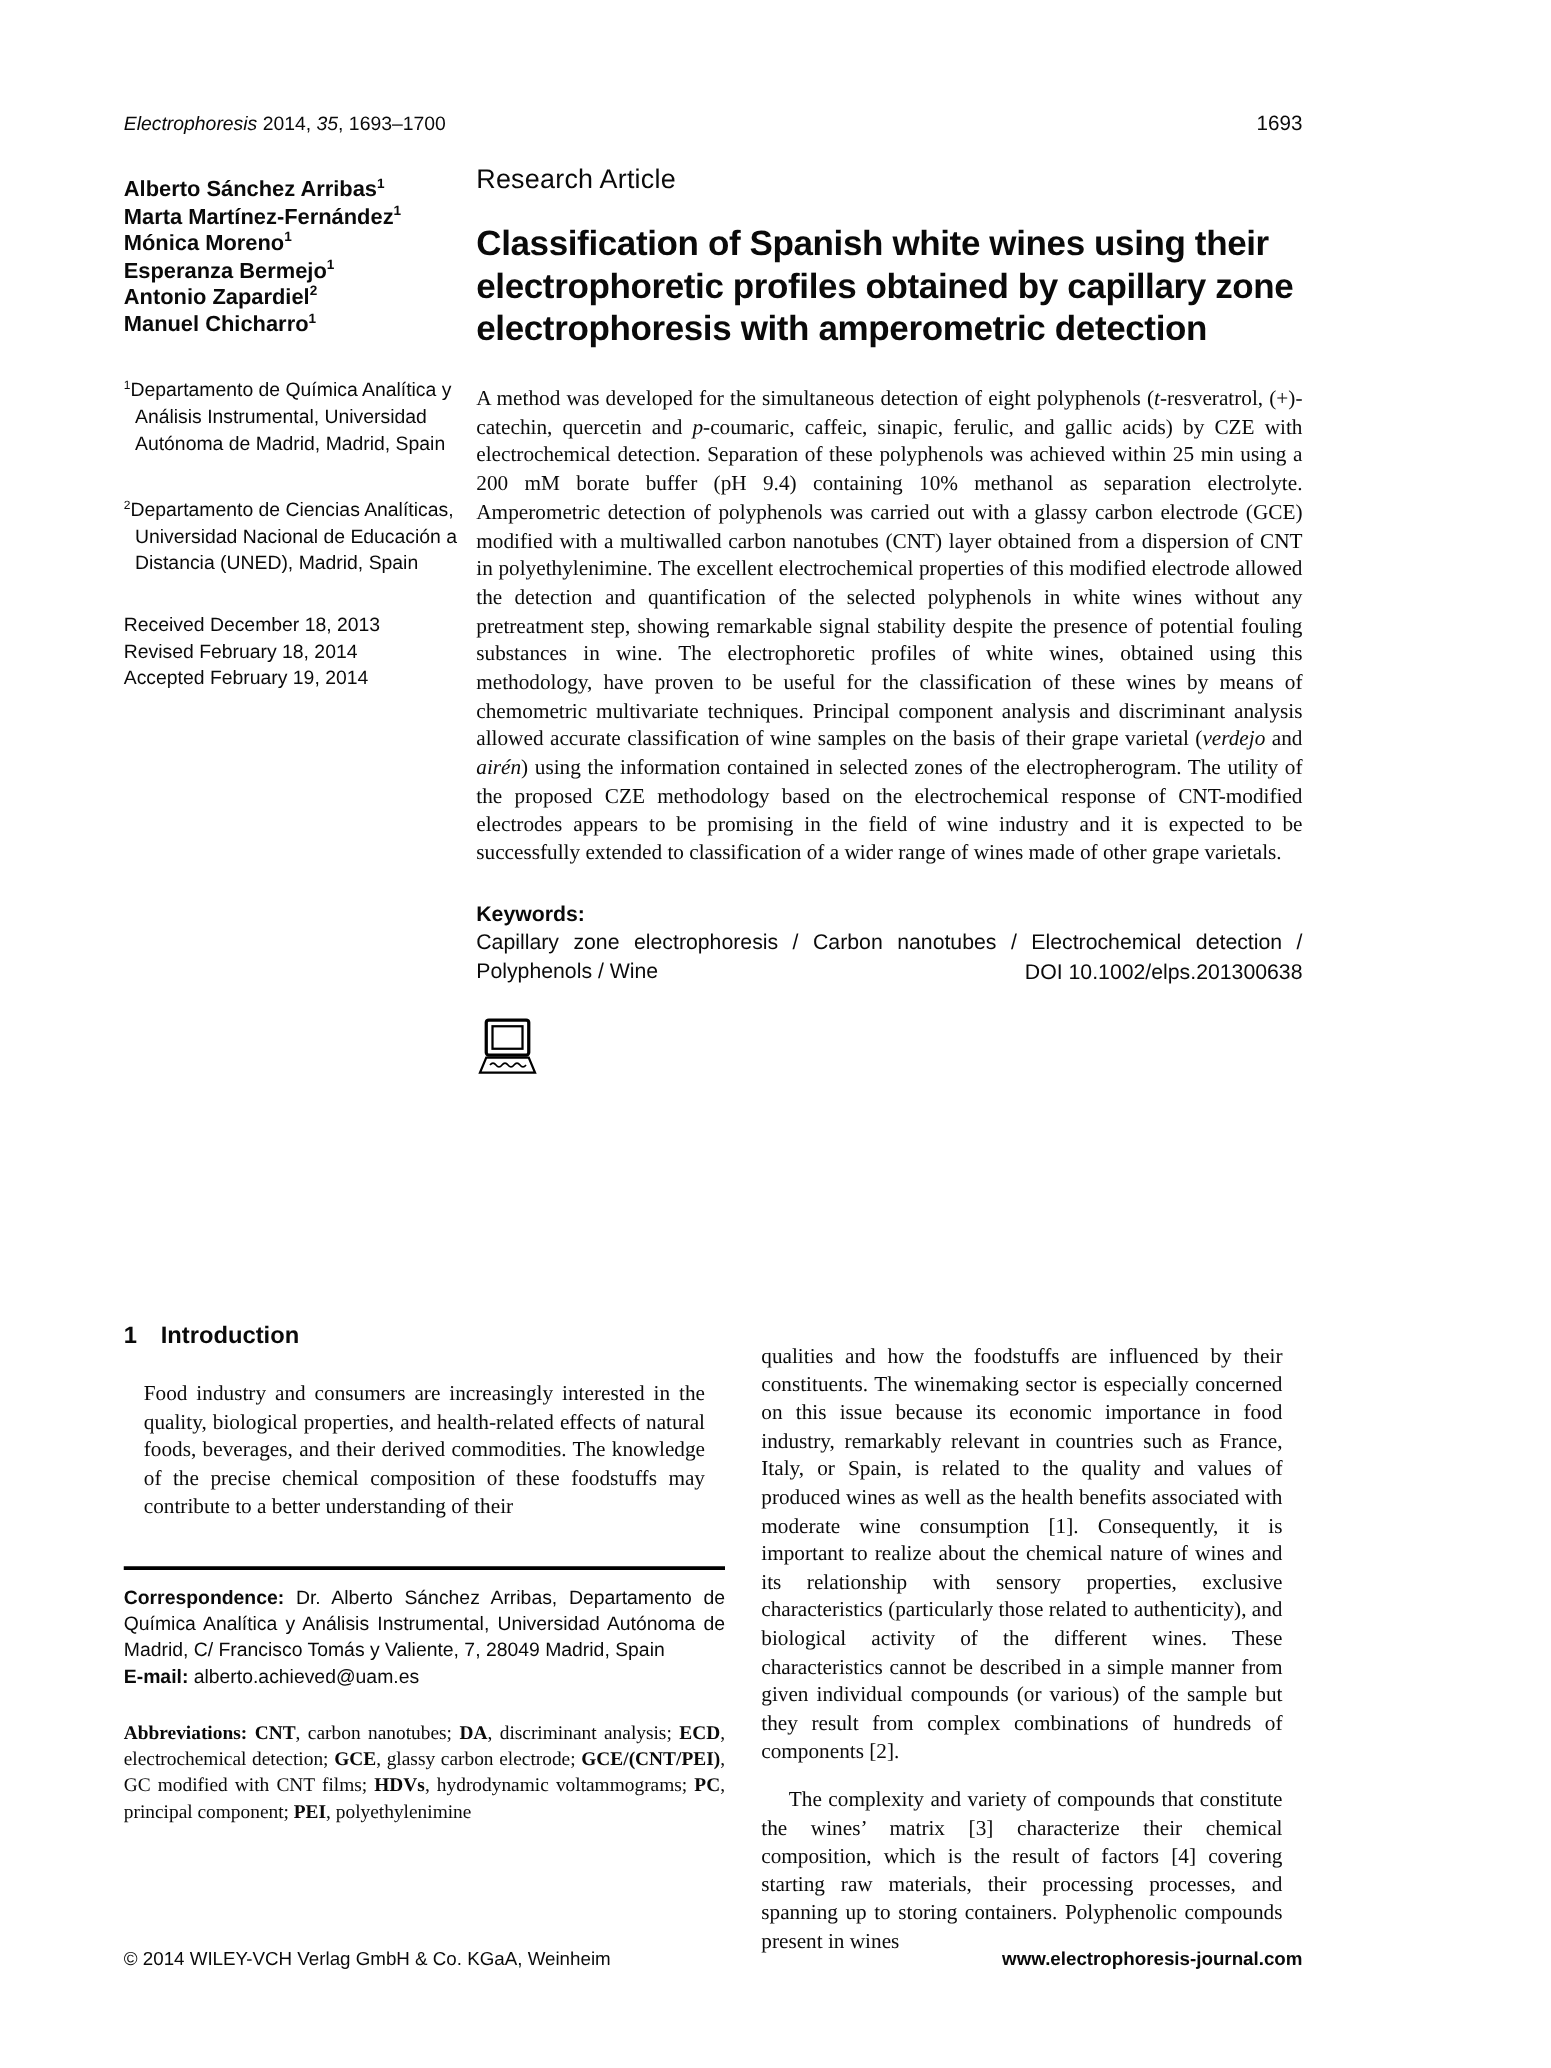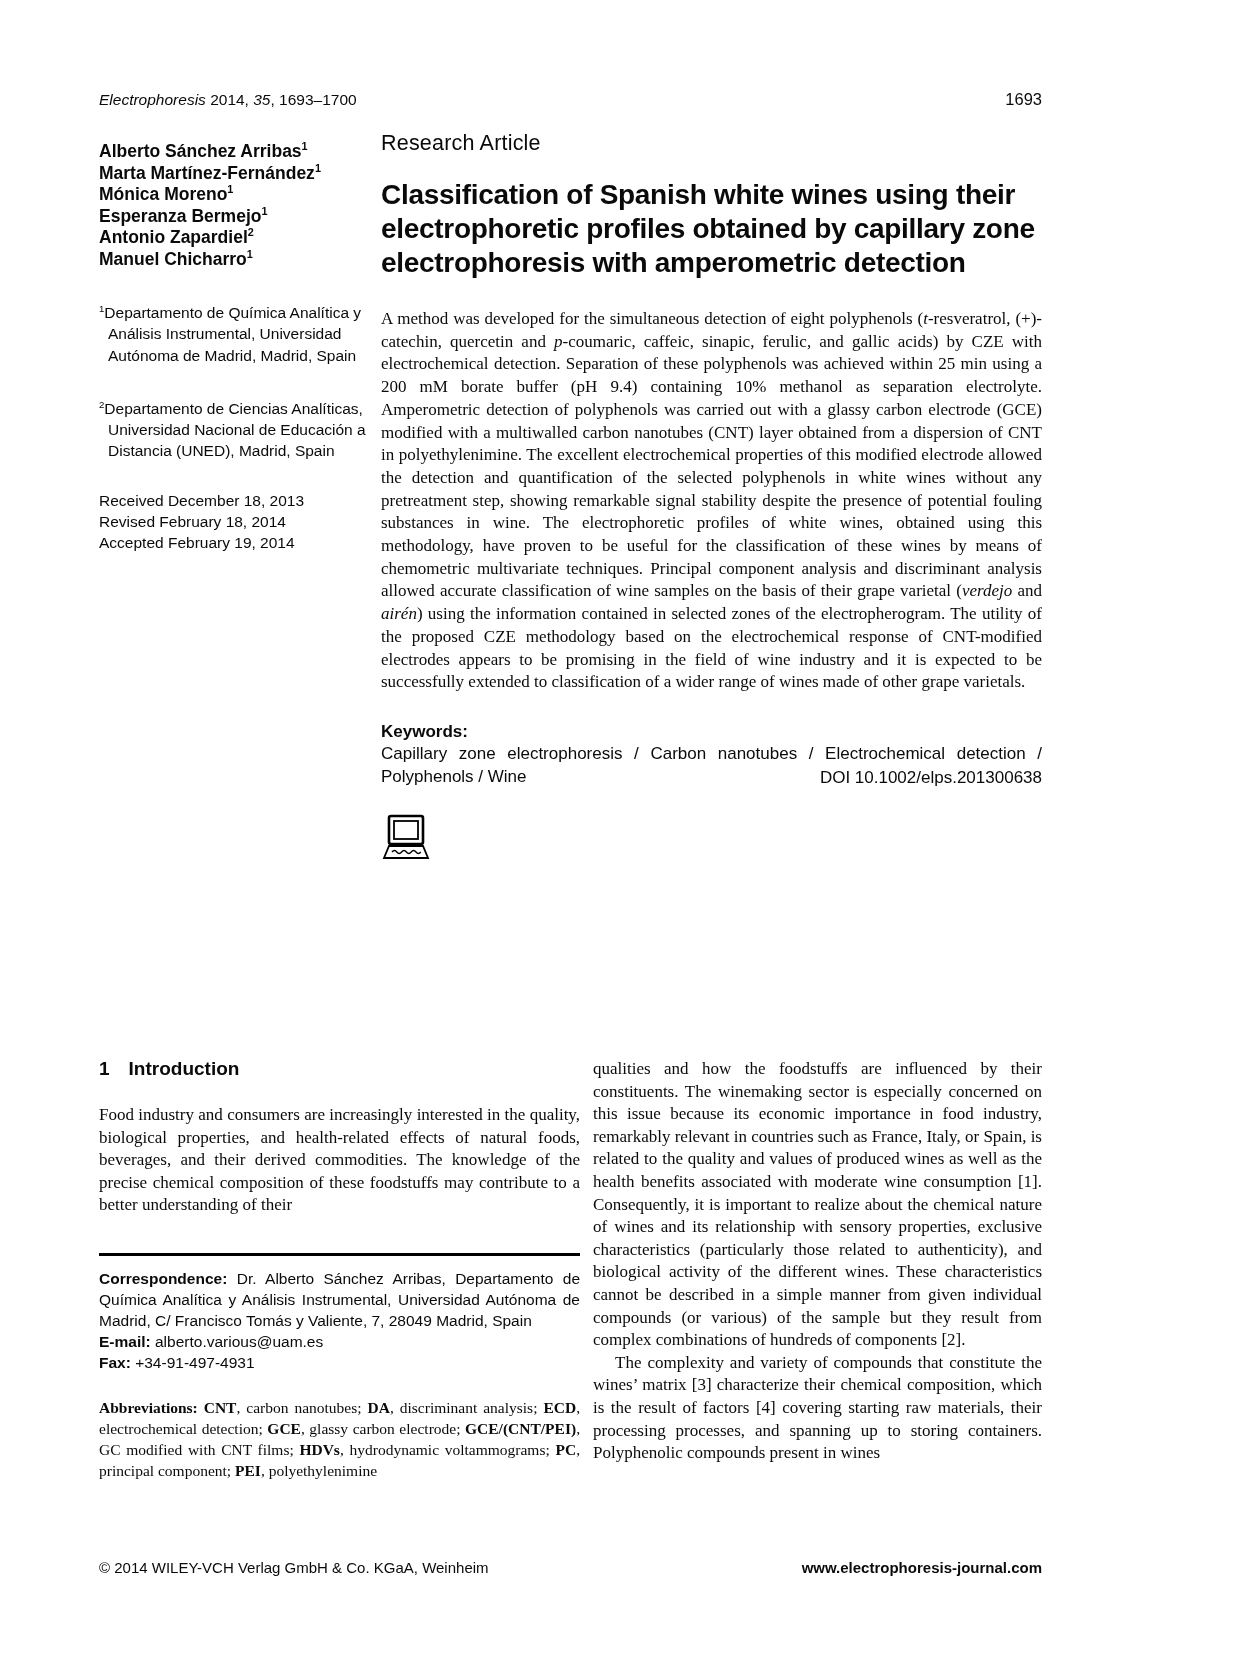--- a/index.html
+++ b/index.html
@@ -57,21 +57,21 @@
   }
 
   
   .intro-left  { position:absolute; left:99px;  top:1058px; width:481px; }
   .intro-right { position:absolute; left:593px; top:1058px; width:449px; }
   .section-heading { font-weight:bold; font-size:19px; margin-bottom:24px; }
   .section-number { display:inline-block; margin-right:19px; }
   .body-par {
     font-family:"Liberation Serif", serif;
     font-size:17px; line-height:22.6px;
-    text-align:justify; margin:0;
+    text-align:justify; margin:16px;
   }
   .body-par + .body-par { text-indent:1.3em; }
 
   .rule { height:3px; background:#000; margin-top:36px; }
   .correspondence { margin-top:12px; font-size:15.5px; line-height:21px; text-align:justify; }
   .abbreviations  { margin-top:24px; font-size:15.5px; line-height:21px; text-align:justify;font-family:Liberation Serif, serif; }
 
   
   .footer {
     position:absolute; left:99px; top:1559px; width:943px;
@@ -137,22 +137,21 @@
 <div class="intro-left">
   <div class="section-heading">
     <span class="section-number">1</span><span>Introduction</span>
   </div>
   <p class="body-par">Food industry and consumers are increasingly interested in the quality, biological properties, and health-related effects of natural foods, beverages, and their derived commodities. The knowledge of the precise chemical composition of these foodstuffs may contribute to a better understanding of their</p>
 
   <div class="rule"></div>
 
   <div class="correspondence">
     <div><span style="font-weight: bold;">Correspondence:</span><span> Dr. Alberto Sánchez Arribas, Departamento de Química Analítica y Análisis Instrumental, Universidad Autónoma de Madrid, C/ Francisco Tomás y Valiente, 7, 28049 Madrid, Spain</span></div>
-    <div><span style="font-weight: bold;">E-mail:</span><span> alberto.various@uam.es</span></div>
-    <div><span style="font-weight: bold;">Fax:</span><span> +34-91-497-4931</span></div>
+    <div><span style="font-weight: bold;">E-mail:</span><span> alberto.achieved@uam.es</span></div>
   </div>
 
   <div class="abbreviations"><span style="font-weight: bold;">Abbreviations: </span><span style="font-weight: bold;">CNT</span><span>, carbon nanotubes; </span><span style="font-weight: bold;">DA</span><span>, discriminant analysis; </span><span style="font-weight: bold;">ECD</span><span>, electrochemical detection; </span><span style="font-weight: bold;">GCE</span><span>, glassy carbon electrode; </span><span style="font-weight: bold;">GCE/(CNT/PEI)</span><span>, GC modified with CNT films; </span><span style="font-weight: bold;">HDVs</span><span>, hydrodynamic voltammograms; </span><span style="font-weight: bold;">PC</span><span>, principal component; </span><span style="font-weight: bold;">PEI</span><span>, polyethylenimine</span></div>
 </div>
 
 <div class="intro-right">
   <p class="body-par">qualities and how the foodstuffs are influenced by their constituents. The winemaking sector is especially concerned on this issue because its economic importance in food industry, remarkably relevant in countries such as France, Italy, or Spain, is related to the quality and values of produced wines as well as the health benefits associated with moderate wine consumption [1]. Consequently, it is important to realize about the chemical nature of wines and its relationship with sensory properties, exclusive characteristics (particularly those related to authenticity), and biological activity of the different wines. These characteristics cannot be described in a simple manner from given individual compounds (or various) of the sample but they result from complex combinations of hundreds of components [2].</p>
   <p class="body-par">The complexity and variety of compounds that constitute the wines’ matrix [3] characterize their chemical composition, which is the result of factors [4] covering starting raw materials, their processing processes, and spanning up to storing containers. Polyphenolic compounds present in wines</p>
 </div>
 

